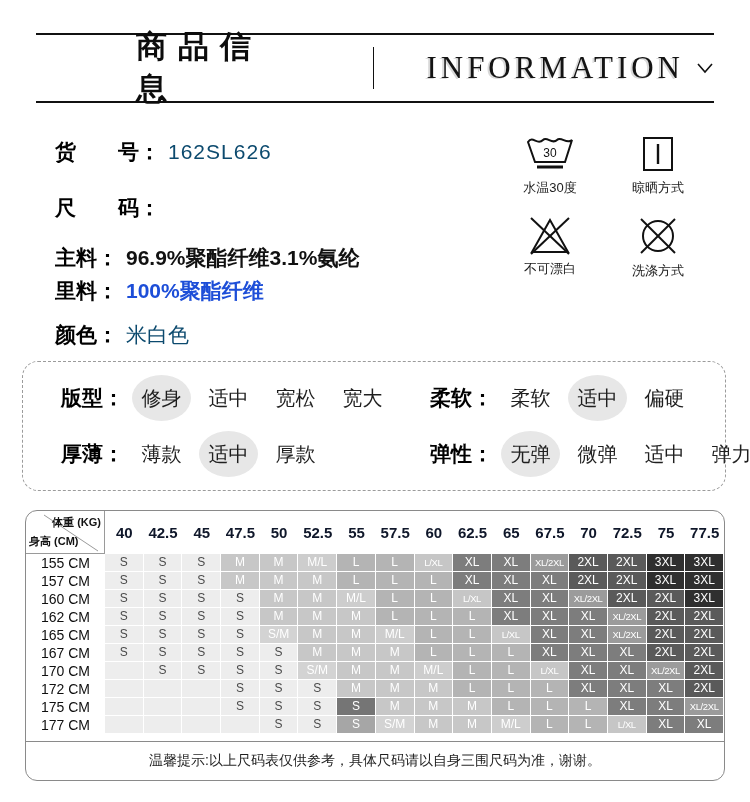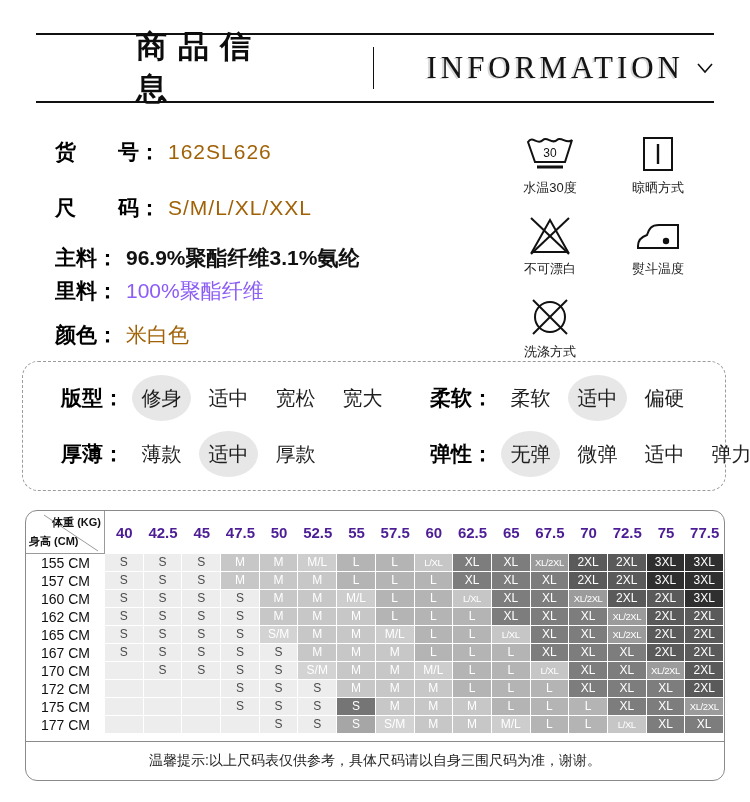--- a/index.html
+++ b/index.html
@@ -10,21 +10,21 @@
   .hdr{position:absolute;left:36px;right:36px;top:33px;height:66px;border-top:2px solid #111;border-bottom:2px solid #111;display:flex;align-items:center;}
   .hdr-cn{font-family:"Liberation Serif","DejaVu Serif",serif;font-weight:700;font-size:31px;letter-spacing:11px;color:#0c0c0c;margin-left:100px;}
   .hdr-div{width:1px;height:42px;background:#111;margin-left:78px;}
   .hdr-en{font-family:"Liberation Serif","DejaVu Serif",serif;font-size:31px;letter-spacing:4px;color:#141414;margin-left:52px;text-shadow:-2px 1px 0 #d9d9d9;}
   .hdr-chev{margin-left:12px;display:inline-flex;align-items:center;cursor:pointer;}
 
   
   .info-list{position:absolute;left:55px;top:138px;width:430px;}
   .info-line{display:flex;align-items:baseline;}
   .info-label{font-size:21px;font-weight:700;color:#000;white-space:pre;}
-  .info-value{font-size:21px;color:#a16207;margin-left:8px;}
+  .info-value{font-size:21px;color:#0c4a6e;margin-left:8px;}
   .ml-wide{letter-spacing:1px;}
   .gap-a{margin-bottom:28px;} .gap-b{margin-bottom:22px;} .gap-c{margin-bottom:5px;} .gap-d{margin-bottom:16px;}
 
   
   .care-grid{position:absolute;left:496px;top:132px;width:220px;display:grid;grid-template-columns:108px 108px;row-gap:16px;}
   .care-item{display:flex;flex-direction:column;align-items:center;}
   .care-item svg{display:block;}
   .care-label{font-size:13px;color:#1c1c1c;margin-top:3px;}
 
   
@@ -37,21 +37,21 @@
   .attr-option.selected{background:#e7e7e7;border-radius:50%;}
 
   
   .table-wrap{position:absolute;left:25px;top:510px;width:700px;border:1px solid #8a8a8a;border-radius:12px;overflow:hidden;box-sizing:border-box;background:#fff;}
   .t-header{display:flex;height:43px;}
   .corner{width:79px;position:relative;border-right:1px solid #9a9a9a;border-bottom:1px solid #9a9a9a;box-sizing:border-box;flex:none;}
   .corner svg{position:absolute;inset:0;}
   .c-tr{position:absolute;top:4px;right:3px;font-size:11px;font-weight:700;color:#111;}
   .c-bl{position:absolute;bottom:4px;left:3px;font-size:11px;font-weight:700;color:#111;}
   .weights{flex:1;display:flex;align-items:center;}
-  .th{flex:1;text-align:center;font-weight:700;font-size:15px;color:#4c1d95;}
+  .th{flex:1;text-align:center;font-weight:700;font-size:15px;color:#0f172a;}
   .t-body{padding-bottom:7px;}
   .tr{display:flex;height:18px;}
   .height-cell{width:79px;flex:none;font-size:14px;color:#0f0f0f;text-align:center;line-height:18px;}
   .td{flex:1;box-sizing:border-box;border-right:1px solid #fff;border-bottom:1px solid #fff;text-align:center;font-size:12px;line-height:17px;}
   .td.small{font-size:9.5px;letter-spacing:-0.4px;}
   .t-note{height:38px;border-top:1px solid #8a8a8a;display:flex;align-items:center;justify-content:center;font-size:14px;color:#1e1e1e;}
 </style>
 </head>
 <body>
 
@@ -68,29 +68,28 @@
     </span>
   </div>
 
   <div class="info-list">
     <div class="info-line gap-a">
       <span class="info-label">货　　号：</span>
       <span class="info-value ml-wide">162SL626</span>
     </div>
     <div class="info-line gap-b">
       <span class="info-label">尺　　码：</span>
-      <span class="info-value ml-wide">S/M/L/XL/XXL</span>
     </div>
     <div class="info-line gap-c">
       <span class="info-label">主料：</span>
       <span class="info-value" style="font-weight:700;color:#111;">96.9%聚酯纤维3.1%氨纶</span>
     </div>
     <div class="info-line gap-d">
       <span class="info-label">里料：</span>
-      <span class="info-value" style="font-weight:400;color:#8b5cf6;">100%聚酯纤维</span>
+      <span class="info-value" style="font-weight:700;color:#1d4ed8;">100%聚酯纤维</span>
     </div>
     <div class="info-line">
       <span class="info-label">颜色：</span>
       <span class="info-value">米白色</span>
     </div>
   </div>
 
   <div class="care-grid">
     <div class="care-item">
       <svg width="50" height="44" viewBox="0 0 50 44">
@@ -107,27 +106,20 @@
       </svg>
       <span class="care-label">晾晒方式</span>
     </div>
     <div class="care-item">
       <svg width="50" height="44" viewBox="0 0 50 44">
         <path d="M25 7 L7 39 L43 39 Z" fill="none" stroke="#111" stroke-width="2"></path>
         <line x1="6" y1="5" x2="44" y2="41" stroke="#111" stroke-width="2"></line>
         <line x1="44" y1="5" x2="6" y2="41" stroke="#111" stroke-width="2"></line>
       </svg>
       <span class="care-label">不可漂白</span>
-    </div>
-    <div class="care-item">
-      <svg width="50" height="44" viewBox="0 0 50 44">
-        <path d="M45 12 L26 12 C18 12 16 16 14 22 C8 24 5 28 5 33 L5 35 L45 35 Z" fill="none" stroke="#111" stroke-width="2"></path>
-        <circle cx="33" cy="28" r="3.2" fill="#111"></circle>
-      </svg>
-      <span class="care-label">熨斗温度</span>
     </div>
     <div class="care-item">
       <svg width="50" height="46" viewBox="0 0 50 46">
         <circle cx="25" cy="23" r="15" fill="none" stroke="#111" stroke-width="2"></circle>
         <line x1="8" y1="6" x2="42" y2="40" stroke="#111" stroke-width="2"></line>
         <line x1="42" y1="6" x2="8" y2="40" stroke="#111" stroke-width="2"></line>
       </svg>
       <span class="care-label">洗涤方式</span>
     </div>
   </div>

